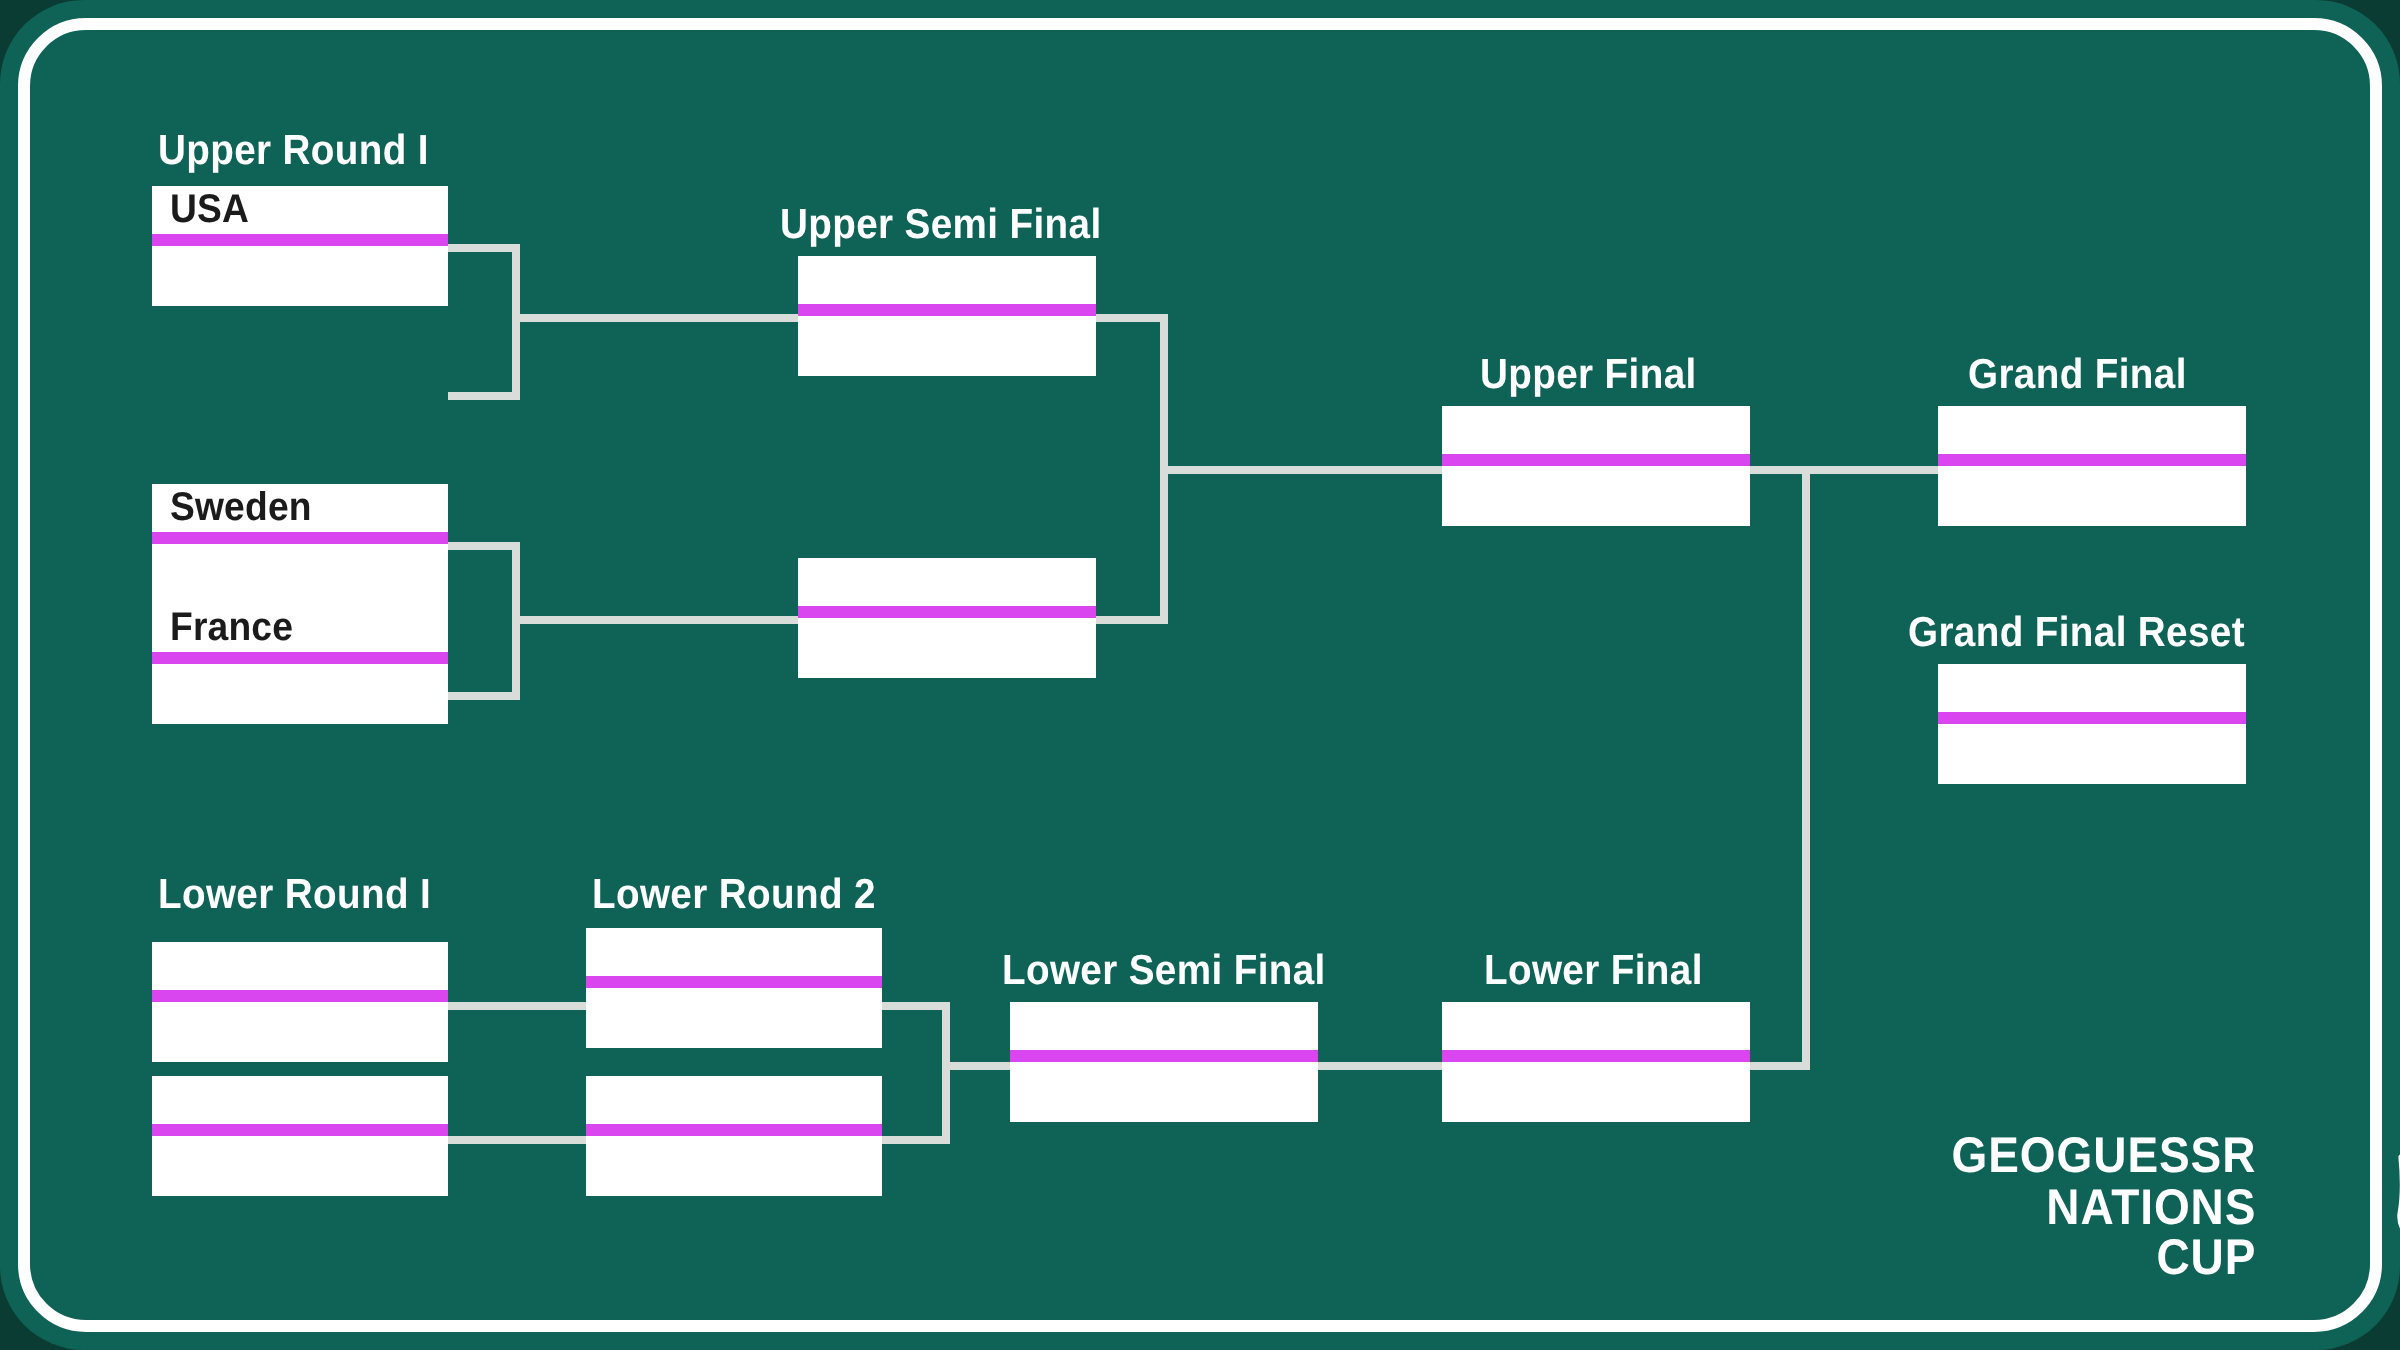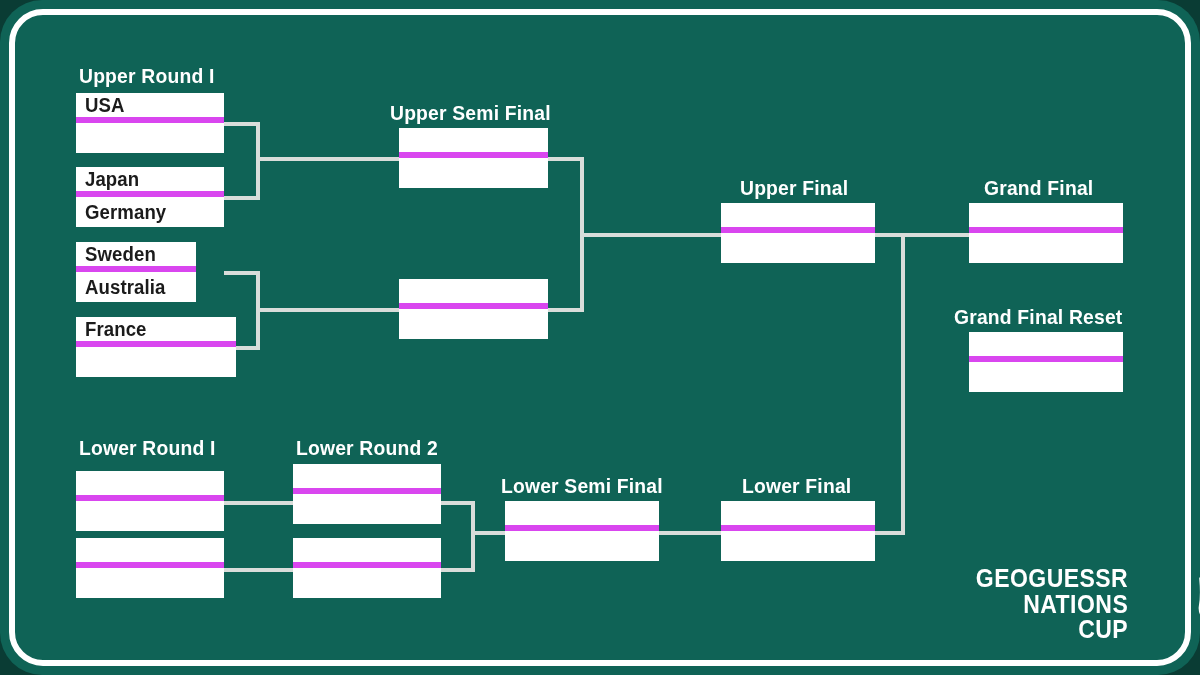--- a/index.html
+++ b/index.html
@@ -110,37 +110,26 @@
   <div class="line v" style="left:471px;top:501px;height:71px;"></div>
   <div class="line h" style="left:471px;top:531px;width:40px;"></div>
 
   <div class="line h" style="left:659px;top:531px;width:62px;"></div>
 
   <div class="match" style="left:76px;top:93px;width:148px;height:60px;">
     <div class="slot top">
         <span class="txt">USA</span>
       </div>
   </div>
-  <div class="match" style="left:76px;top:167px;width:148px;height:60px;">
-    <div class="slot top">
-        <span class="txt">Japan</span>
-      </div>
-    <div class="slot">
-        <span class="txt">Germany</span>
-      </div>
-  </div>
-  <div class="match" style="left:76px;top:242px;width:120px;height:60px;">
+  <div class="match" style="left:76px;top:242px;width:148px;height:60px;">
     <div class="slot top">
         <span class="txt">Sweden</span>
       </div>
-    <div class="slot">
-        <span class="txt">Australia</span>
-      </div>
-  </div>
-  <div class="match" style="left:76px;top:317px;width:160px;height:60px;">
+  </div>
+  <div class="match" style="left:76px;top:302px;width:148px;height:60px;">
     <div class="slot top">
         <span class="txt">France</span>
       </div>
   </div>
 
   <div class="match" style="left:399px;top:128px;width:149px;height:60px;">
     <div class="slot top">
         <span class="txt"></span>
       </div>
     <div class="slot">

